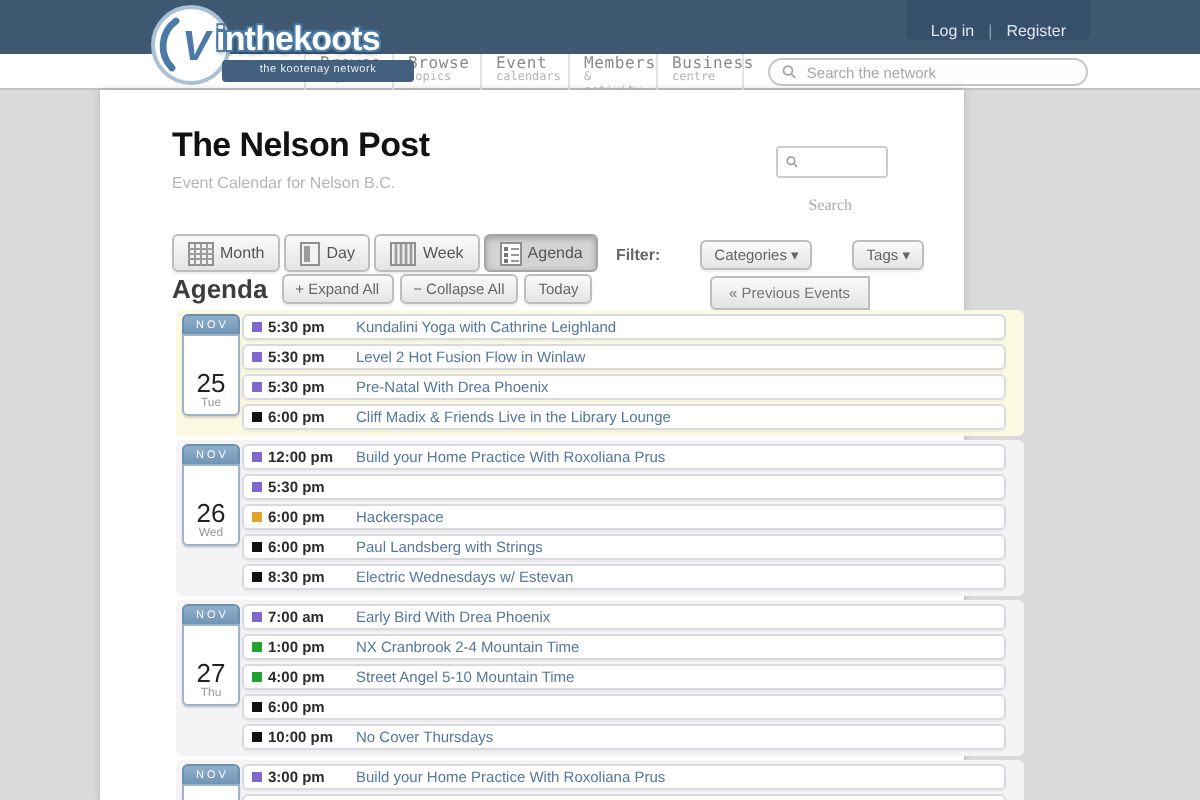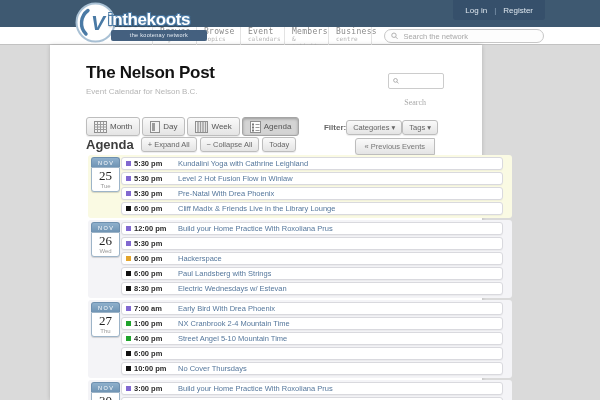--- a/index.html
+++ b/index.html
@@ -6,21 +6,21 @@
   *{box-sizing:border-box;}
   .stage{
     position:relative;width:600px;height:400px;overflow:hidden;
     background:#dadada;font-family:"Liberation Sans",sans-serif;
     -webkit-font-smoothing:antialiased;
   }
   
   .topbar{position:absolute;left:0;top:0;width:600px;height:27px;background:#3e5971;}
   .auth-panel{
     position:absolute;right:55px;top:0;height:20px;padding:0 12px;
-    background:#36506b;border-radius:0 0 3px 3px;display:flex;align-items:center;gap:7px;
+    background:#36506b;border-radius:0 0 3px 3px;display:flex;align-items:flex-end;gap:7px;
     font-size:8px;color:#dde6ee;
   }
   .auth-panel a{color:#dde6ee;text-decoration:none;}
   .auth-divider{color:#8aa0b5;}
   
   .navbar{position:absolute;left:0;top:27px;width:600px;height:18px;background:#ffffff;border-bottom:1px solid #c2c2c2;}
   .nav-items{position:absolute;left:152px;top:27px;height:18px;display:flex;align-items:stretch;}
   .nav-item{
     width:44px;padding:1px 0 0 7px;border-left:1px solid #e3e3e3;cursor:pointer;
     font-family:"DejaVu Sans Mono",monospace;line-height:1.05;
@@ -72,21 +72,21 @@
     background:linear-gradient(#fafafa,#e4e4e4);border:1px solid #bdbdbd;border-radius:3px;
     color:#666;font-size:7.5px;padding:2px 6px;cursor:pointer;white-space:nowrap;
     box-shadow:0 1px 1px rgba(0,0,0,.08);
   }
   .tabs{position:absolute;left:36px;top:72px;display:flex;gap:2px;}
   .tab{font-size:8px;color:#555;padding:3px 7px;height:19px;}
   .tab.active{
     background:#d4d4d4;border-color:#a5a5a5;
     box-shadow:inset 0 1px 3px rgba(0,0,0,.28);
   }
-  .filter-group{position:absolute;right:44px;top:75px;display:flex;align-items:center;gap:0;}
+  .filter-group{position:absolute;right:20px;top:75px;display:flex;align-items:center;gap:20px;}
   .filter-label{font-size:8px;font-weight:bold;color:#666;}
   .agenda-toolbar{position:absolute;left:36px;top:92px;display:flex;align-items:center;gap:3px;}
   .agenda-heading{font-size:13px;font-weight:bold;color:#3d3d3d;margin-right:4px;}
   .pager{position:absolute;right:47px;top:93px;display:flex;flex-direction:column;}
   .pager .btn{border-radius:0;padding:3px 9px;font-size:7.5px;color:#777;}
   .pager .btn:first-child{border-radius:3px 0 0 3px;}
   .pager .btn:last-child{border-radius:0 3px 3px 0;margin-left:-1px;}
   
   .days{position:absolute;left:38px;top:110px;width:424px;}
   .day-block{
@@ -97,21 +97,21 @@
   .date-box{position:absolute;left:3px;top:2px;width:29px;cursor:pointer;}
   .date-month{
     background:linear-gradient(#8fb0cc,#6f94b4);border:1px solid #6d8fae;border-bottom:none;
     border-radius:3px 3px 0 0;color:#fff;font-size:5.5px;letter-spacing:1.5px;
     text-align:center;padding:2px 0 1px 1.5px;
   }
   .date-body{
     background:#fff;border:1px solid #9db4c8;border-radius:0 0 3px 3px;text-align:center;
     box-shadow:0 1px 1px rgba(0,0,0,.15);
   }
-  .date-num{font-size:13px;color:#222;line-height:14px;padding-top:1px;font-family:Liberation Serif, serif;}
+  .date-num{font-size:13px;color:#222;line-height:14px;padding-top:17px;}
   .date-wd{font-size:6px;color:#999;padding-bottom:2px;}
   .events{margin-left:33px;width:382px;}
   .event-pill{
     height:13px;margin-bottom:2px;background:#fff;border:1px solid #d9d9de;border-radius:3px;
     display:flex;align-items:center;padding:0 4px;cursor:pointer;
     box-shadow:0 1px 1px rgba(0,0,0,.04);
   }
   .cat-square{width:5px;height:5px;flex:0 0 5px;margin-right:3px;}
   .event-time{font-size:7.5px;font-weight:bold;color:#2b2b2b;width:34px;flex:0 0 34px;}
   .event-title{font-size:7.5px;color:#55779c;margin-left:10px;white-space:nowrap;overflow:hidden;}

